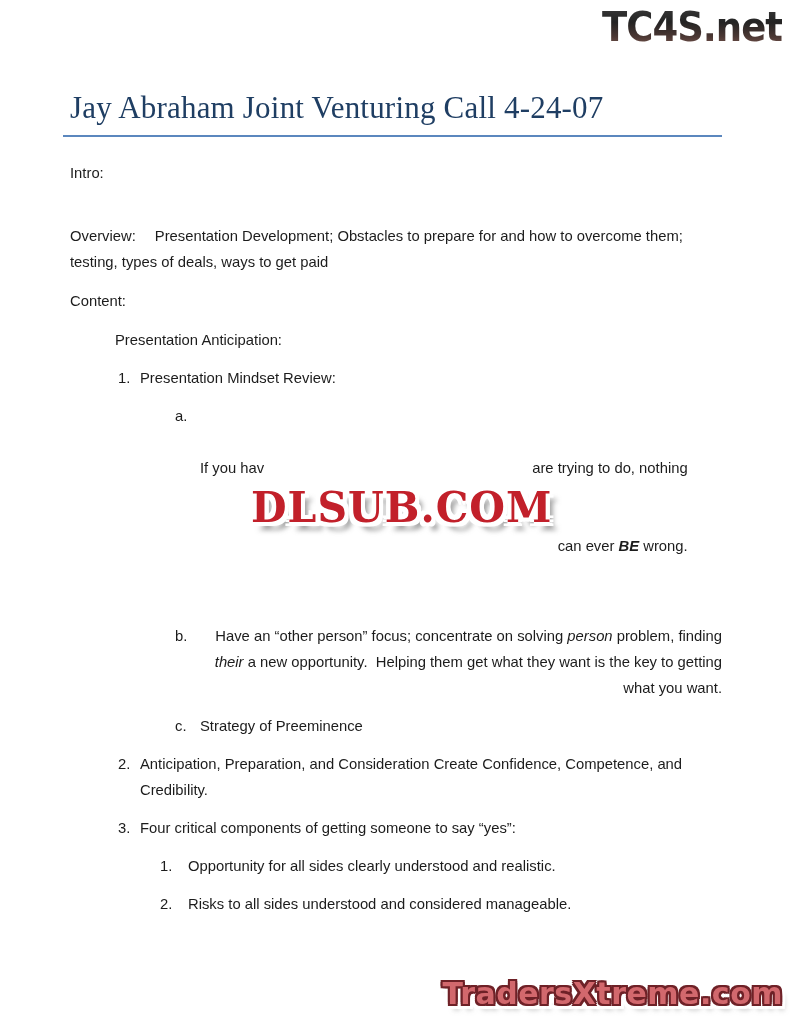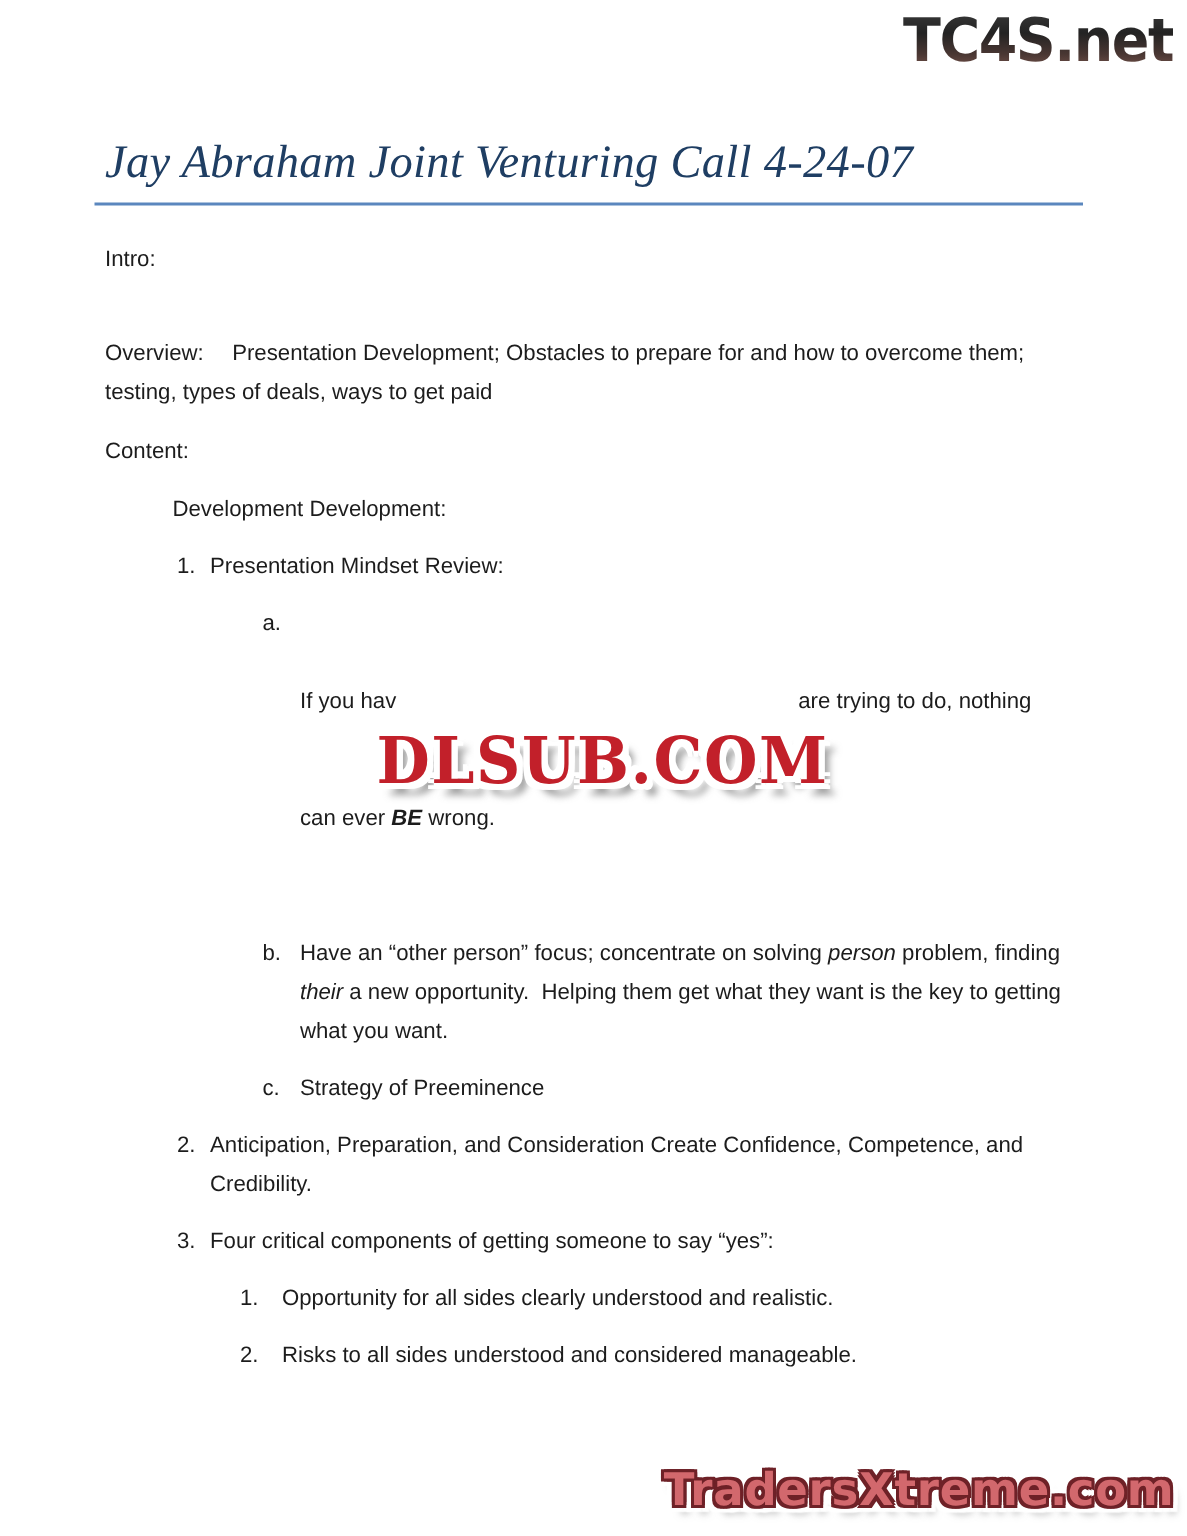--- a/index.html
+++ b/index.html
@@ -10,36 +10,36 @@
   }
   .content { position:absolute; inset:0; padding:0 68px 0 70px; box-sizing:border-box; }
 
   
   .doc-title {
     font-family:"Liberation Serif","DejaVu Serif",serif;
     font-size:31px; line-height:36px; font-weight:400; letter-spacing:0.2px;
     color:#1f3e63;
     margin:90px 0 0 -7px; padding:0 0 9px 7px;
     border-bottom:2px solid #5b87be;
-    width:659px; box-sizing:border-box;font-style:italic;
+    width:659px; box-sizing:border-box;
   }
 
   .para { font-size:14.8px; line-height:26px; white-space:pre-wrap; margin:0; }
   .mt-intro { margin-top:23px; }
   .mt-std   { margin-top:13px; }
   .mt-ov    { margin-top:37px; }
   .ov-gap   { display:inline-block; width:19px; }
   .sec-head { margin-left:45px; }
 
   
   .li { display:flex; margin-top:12px; font-size:14.8px; line-height:26px; }
   .marker { flex:none; }
   .li .text { white-space:pre-wrap; }
   .l1  { margin-left:48px; }  .l1 .marker { width:22px; }  .l1 .text { max-width:585px; }
-  .l2a { margin-left:105px; } .l2a .marker { width:25px; } .l2a .text { max-width:522px; }
+  .l2a { margin-left:105px; } .l2a .marker { width:25px; } .l2a .text { max-width:522px;text-align:right; }
   .l2n { margin-left:90px; }  .l2n .marker { width:28px; } .l2n .text { max-width:548px; }
 
   .line1 { white-space:nowrap; }
   .wm-gap { display:inline-block; width:268px; }
   .emph { font-weight:bold; font-style:italic; text-underline-offset:3px; }
   .ital { font-style:italic; }
 
   
   .wm-tc4s {
     position:absolute; top:4px; right:9px;
@@ -90,21 +90,21 @@
 
     <h1 class="doc-title">Jay Abraham Joint Venturing Call 4-24-07</h1>
 
     <p class="para mt-intro">Intro:</p>
 
 
     <p class="para mt-ov"><span>Overview:</span><span class="ov-gap"></span><span>Presentation Development; Obstacles to prepare for and how to overcome them; testing, types of deals, ways to get paid</span></p>
 
     <p class="para mt-std">Content:</p>
 
-    <p class="para mt-std sec-head">Development Development:</p>
+    <p class="para mt-std sec-head">Presentation Anticipation:</p>
 
     <div class="li l1">
       <span class="marker">1.</span>
       <div class="text">Presentation Mindset Review:</div>
     </div>
 
     <div class="li l2a">
       <span class="marker">a.</span>
       <div class="text">
         <div class="line1"><span>If you hav</span><span class="wm-gap"></span><span>are trying to do, nothing</span></div>

